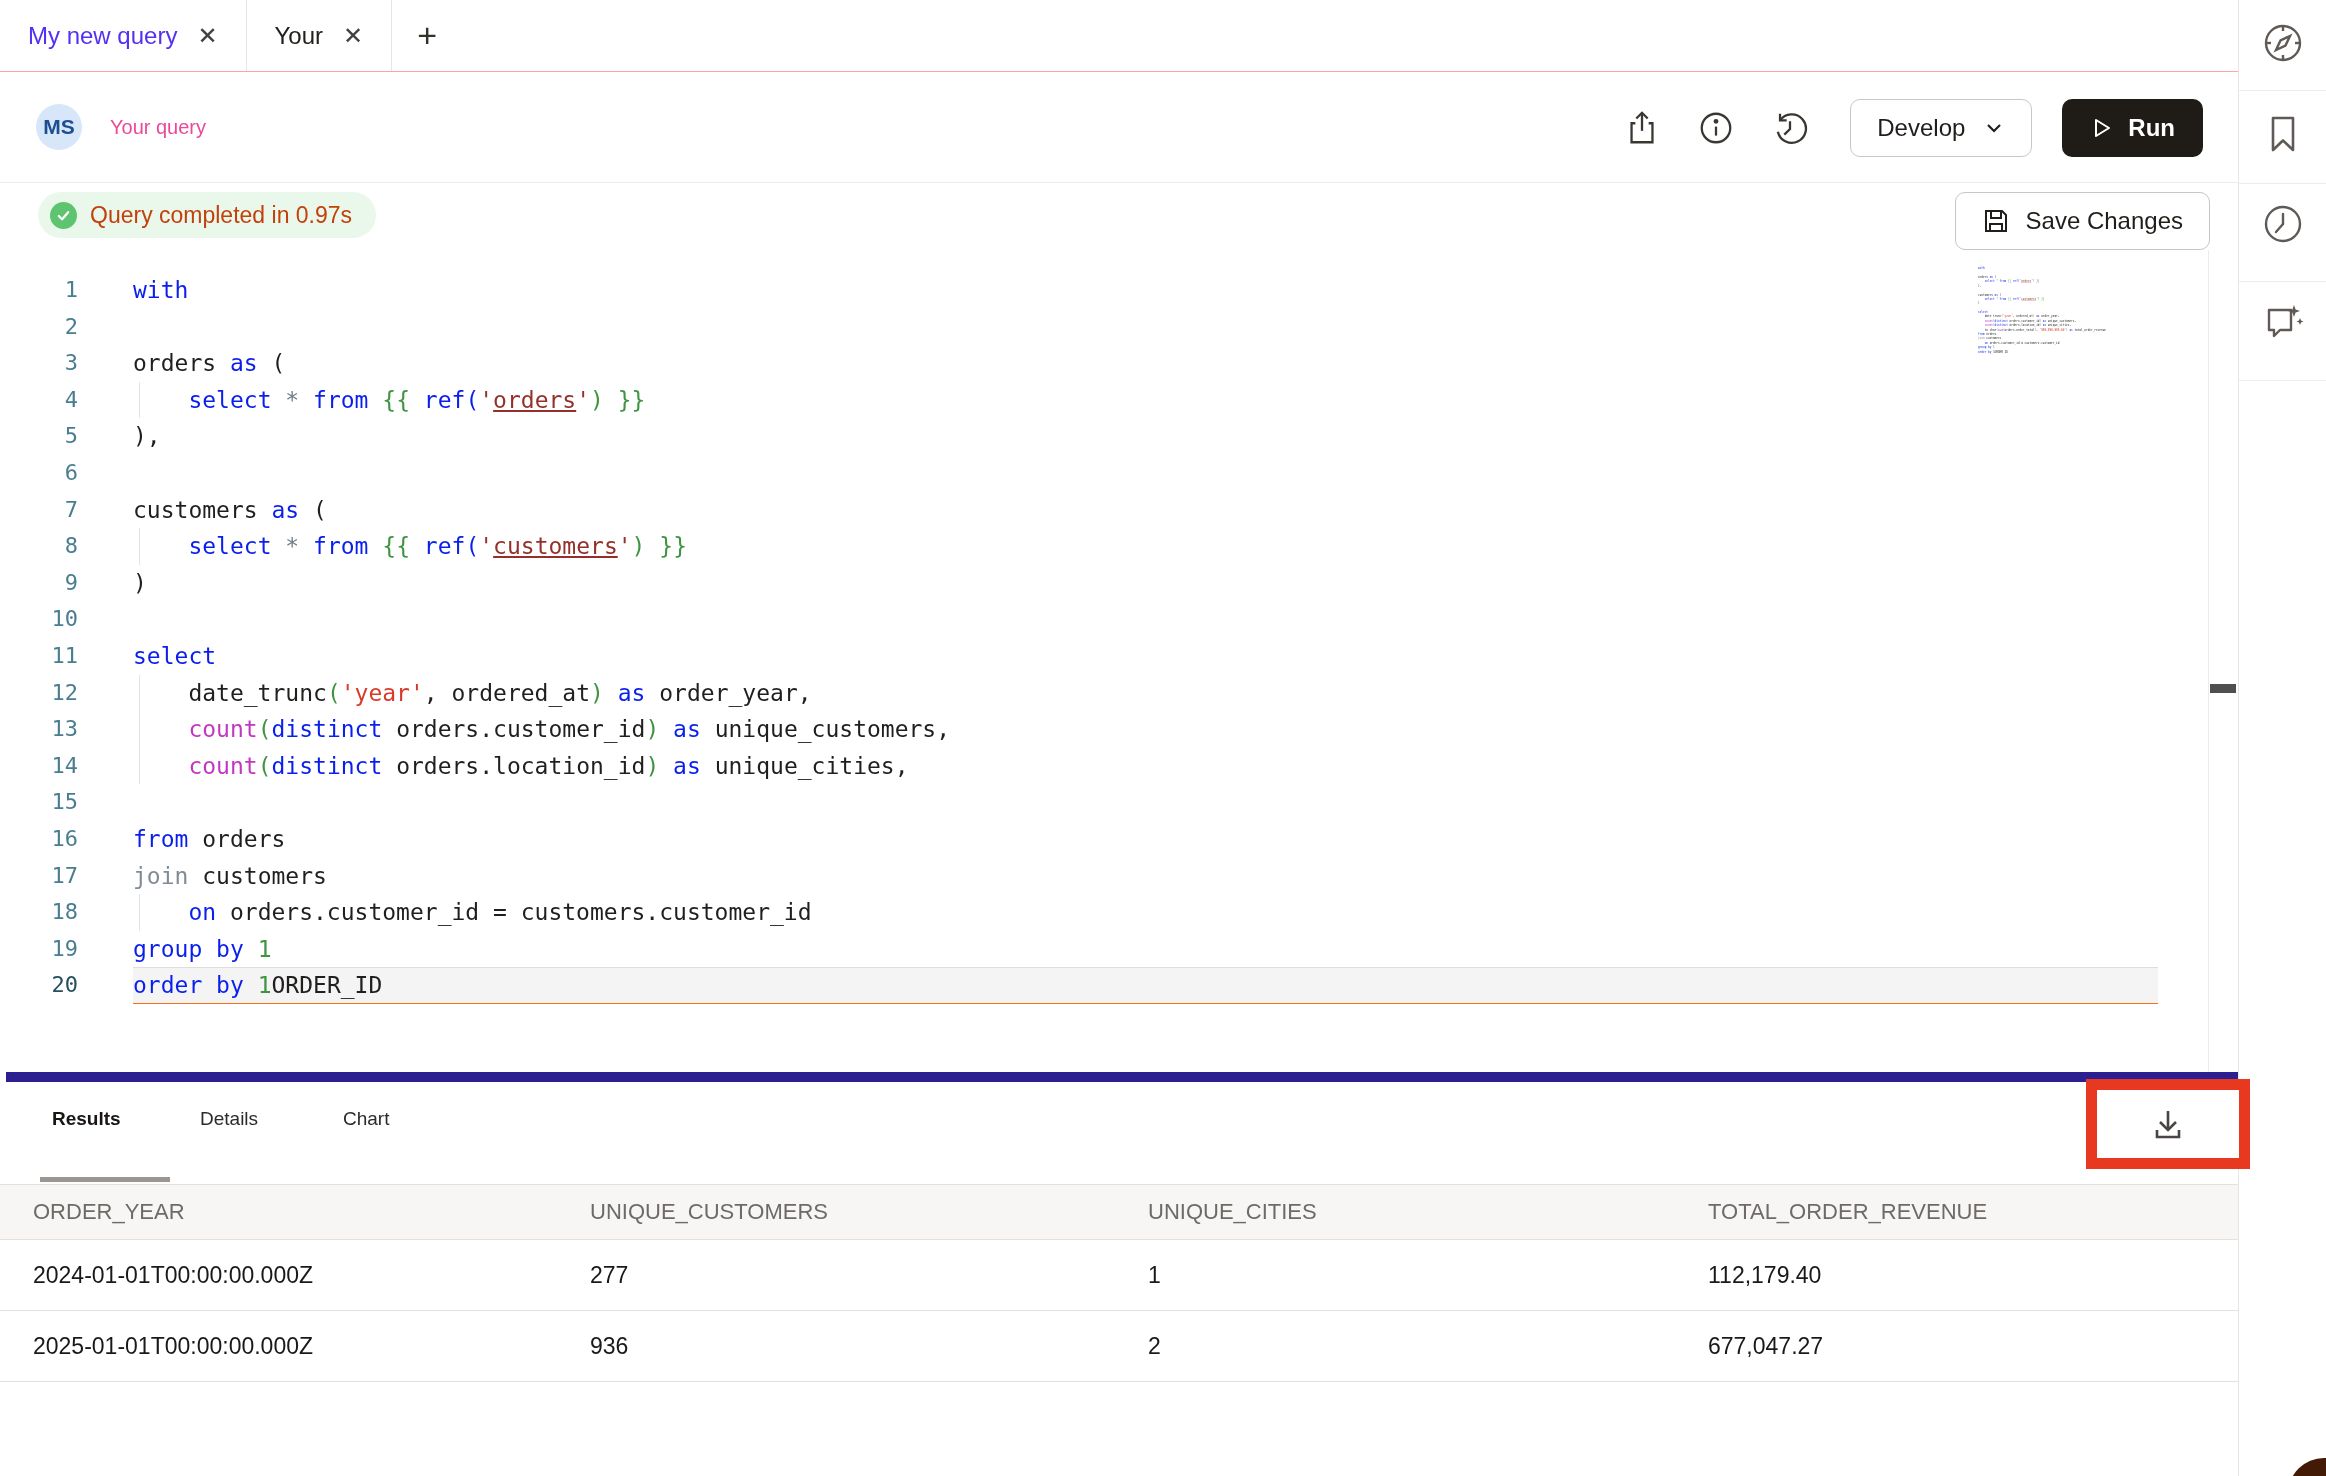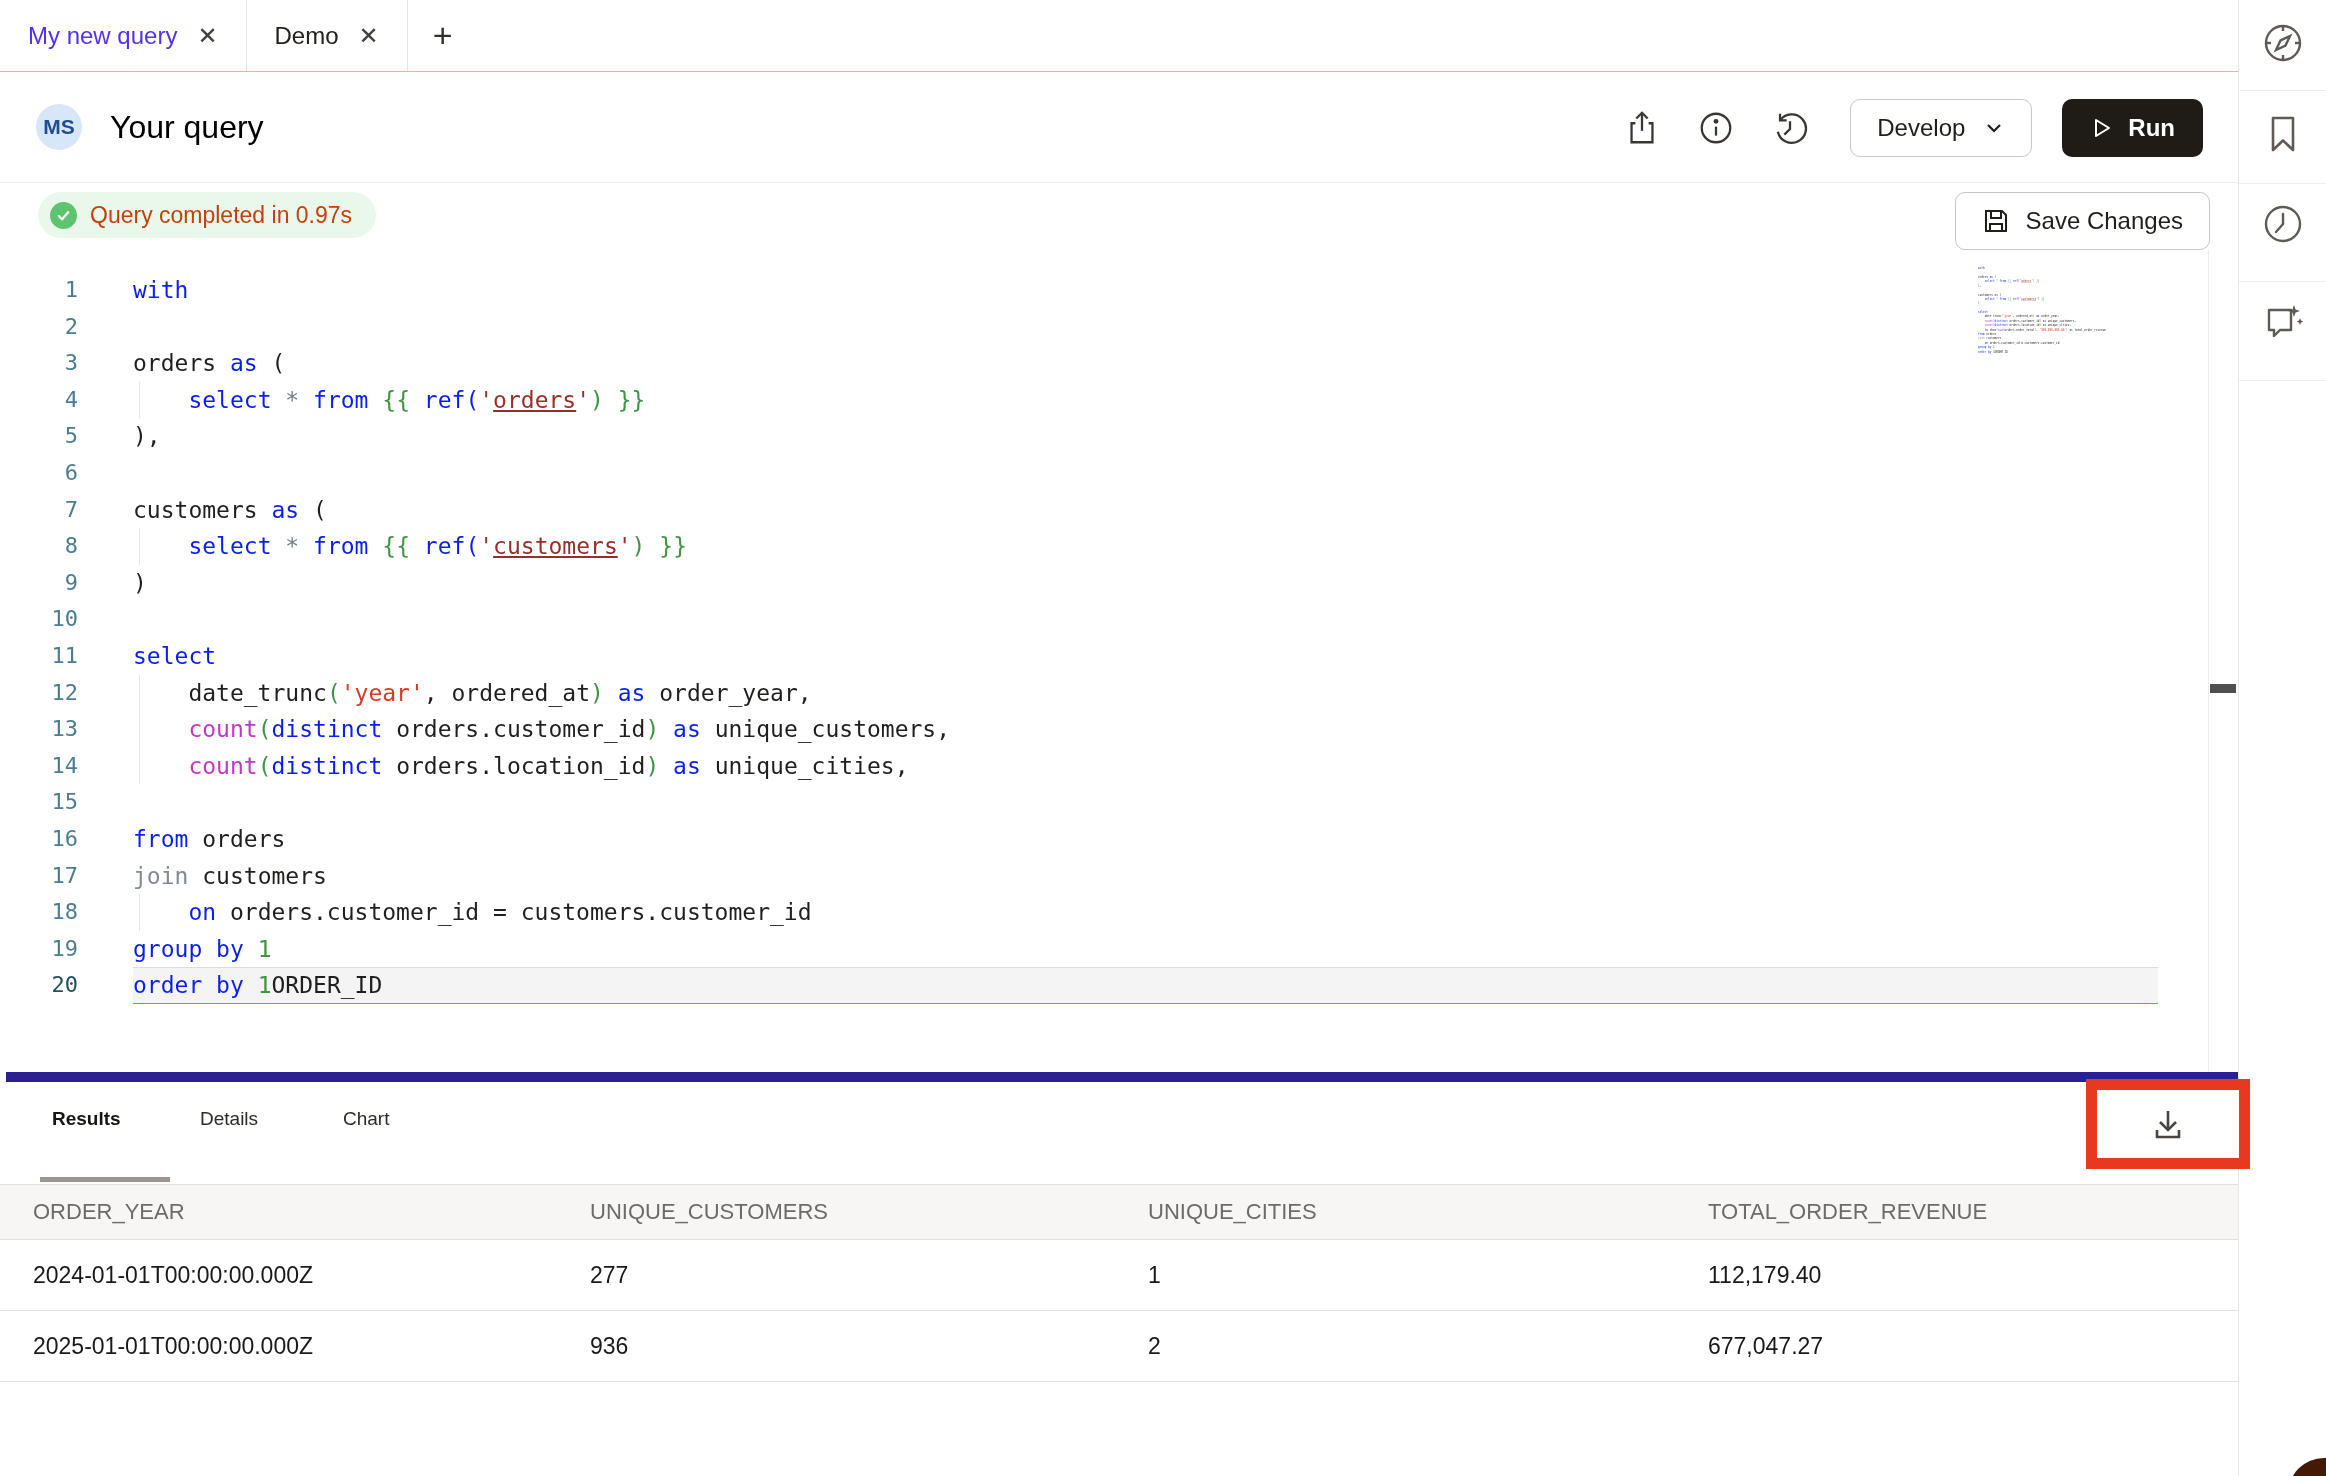--- a/index.html
+++ b/index.html
@@ -15,21 +15,21 @@
     border-right:1px solid #e8e6e4; font-size:24px; color:#24201d; cursor:default; }
   .tab.active { color:#5430f2; }
   .tab .x { color:#44403c; font-size:24px; line-height:1; }
   .tab-plus { width:70px; display:flex; align-items:center; justify-content:center;
     font-size:34px; font-weight:300; color:#34302c; }
   
   .header { position:absolute; left:0; top:72px; width:2238px; height:111px;
     border-bottom:1px solid #efedeb; display:flex; align-items:center; padding-left:36px; }
   .avatar { width:46px; height:46px; border-radius:50%; background:#d8e6fa; color:#1d4f8f;
     font-weight:700; font-size:21px; display:flex; align-items:center; justify-content:center; }
-  .qtitle { margin-left:28px; font-size:32px; color:#000000; }
+  .qtitle { margin-left:28px; font-size:20px; color:#ec4899; }
   .hdr-right { position:absolute; right:35px; top:0; height:111px; display:flex;
     align-items:center; gap:30px; }
   .icon-btn { width:44px; height:44px; display:flex; align-items:center; justify-content:center; }
   .btn-develop { height:58px; border:1.5px solid #ccc7c2; border-radius:10px; background:#fff;
     display:flex; align-items:center; gap:18px; padding:0 26px; font-size:24px; color:#211d1a; margin-left:8px; }
   .btn-run { height:58px; border-radius:10px; background:#1f1b17; color:#fff;
     display:flex; align-items:center; gap:14px; padding:0 28px; font-size:24px; font-weight:600; }
   
   .editor { position:absolute; left:0; top:183px; width:2238px; height:889px; background:#fff; }
   .status-badge { position:absolute; left:38px; top:9px; height:46px; border-radius:23px;
@@ -90,21 +90,21 @@
 <body>
 
 <div class="app">
 
   <div class="tabbar">
     <div class="tab active">
       <span>My new query</span>
       <span class="x">✕</span>
     </div>
     <div class="tab">
-      <span>Demo</span>
+      <span>Your</span>
       <span class="x">✕</span>
     </div>
     <div class="tab-plus">
       <span>+</span>
     </div>
   </div>
 
   <div class="header">
     <div class="avatar">MS</div>
     <div class="qtitle">Your query</div>

